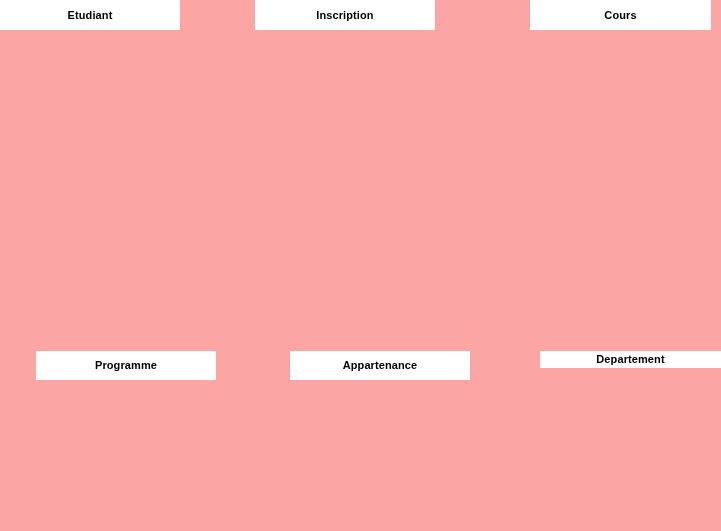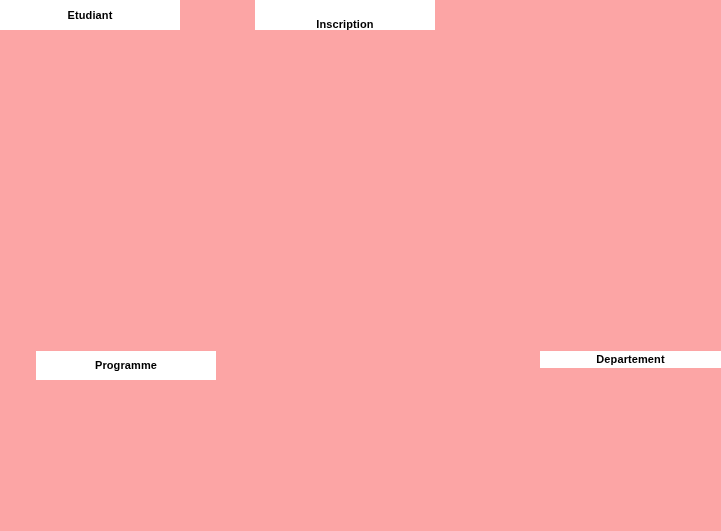--- a/index.html
+++ b/index.html
@@ -41,27 +41,33 @@
 </style>
 </head>
 <body>
 
 <div id="canvas">
 
   <div class="entity-box" style="left:0px; top:0px; width:180px; height:30px;">
     <span class="entity-label">Etudiant</span>
   </div>
 
-  <div class="entity-box" style="left:255px; top:0px; width:180px; height:30px;align-items:flex-end;">
+  <div class="entity-box" style="left:255px; top:0px; width:180px; height:30px;">
     <span class="entity-label">Inscription</span>
   </div>
 
+  <div class="entity-box" style="left:530px; top:0px; width:181px; height:30px;">
+    <span class="entity-label">Cours</span>
+  </div>
 
   <div class="entity-box" style="left:36px; top:351px; width:180px; height:29px;">
     <span class="entity-label">Programme</span>
   </div>
 
+  <div class="entity-box" style="left:290px; top:351px; width:180px; height:29px;">
+    <span class="entity-label">Appartenance</span>
+  </div>
 
   <div class="entity-box" style="left:540px; top:351px; width:181px; height:17px;">
     <span class="entity-label">Departement</span>
   </div>
 
 </div>
 
 </body></html>

